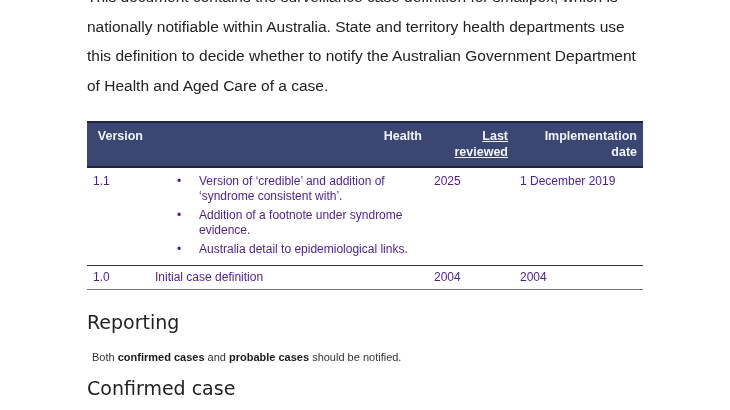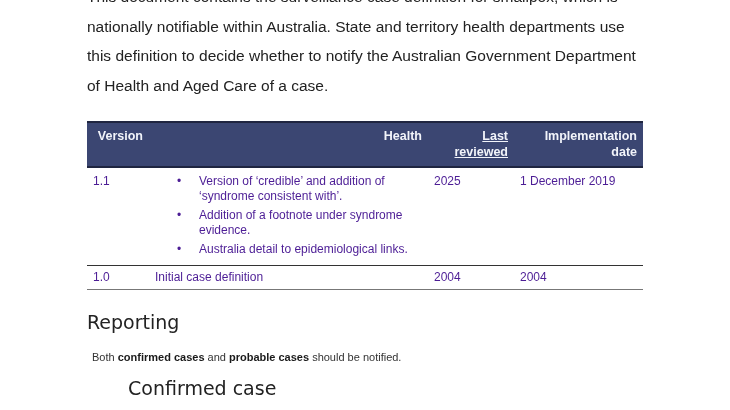--- a/index.html
+++ b/index.html
@@ -95,21 +95,21 @@
     h2 {
       font-family: "DejaVu Sans", sans-serif;
       font-weight: normal;
       font-size: 19px;
       color: #222;
       margin: 0;
       position: absolute;
       left: 0;
     }
     .h-reporting { top: 311px; }
-    .h-confirmed { top: 377px; margin-left: 41px; }
+    .h-confirmed { top: 377px; }
     .reporting-text {
       position: absolute;
       top: 346px;
       left: 0;
       font-size: 11px;
       color: #333;
       margin: 5px;
     }
     .reporting-text b {
       color: #1a1a1a;

